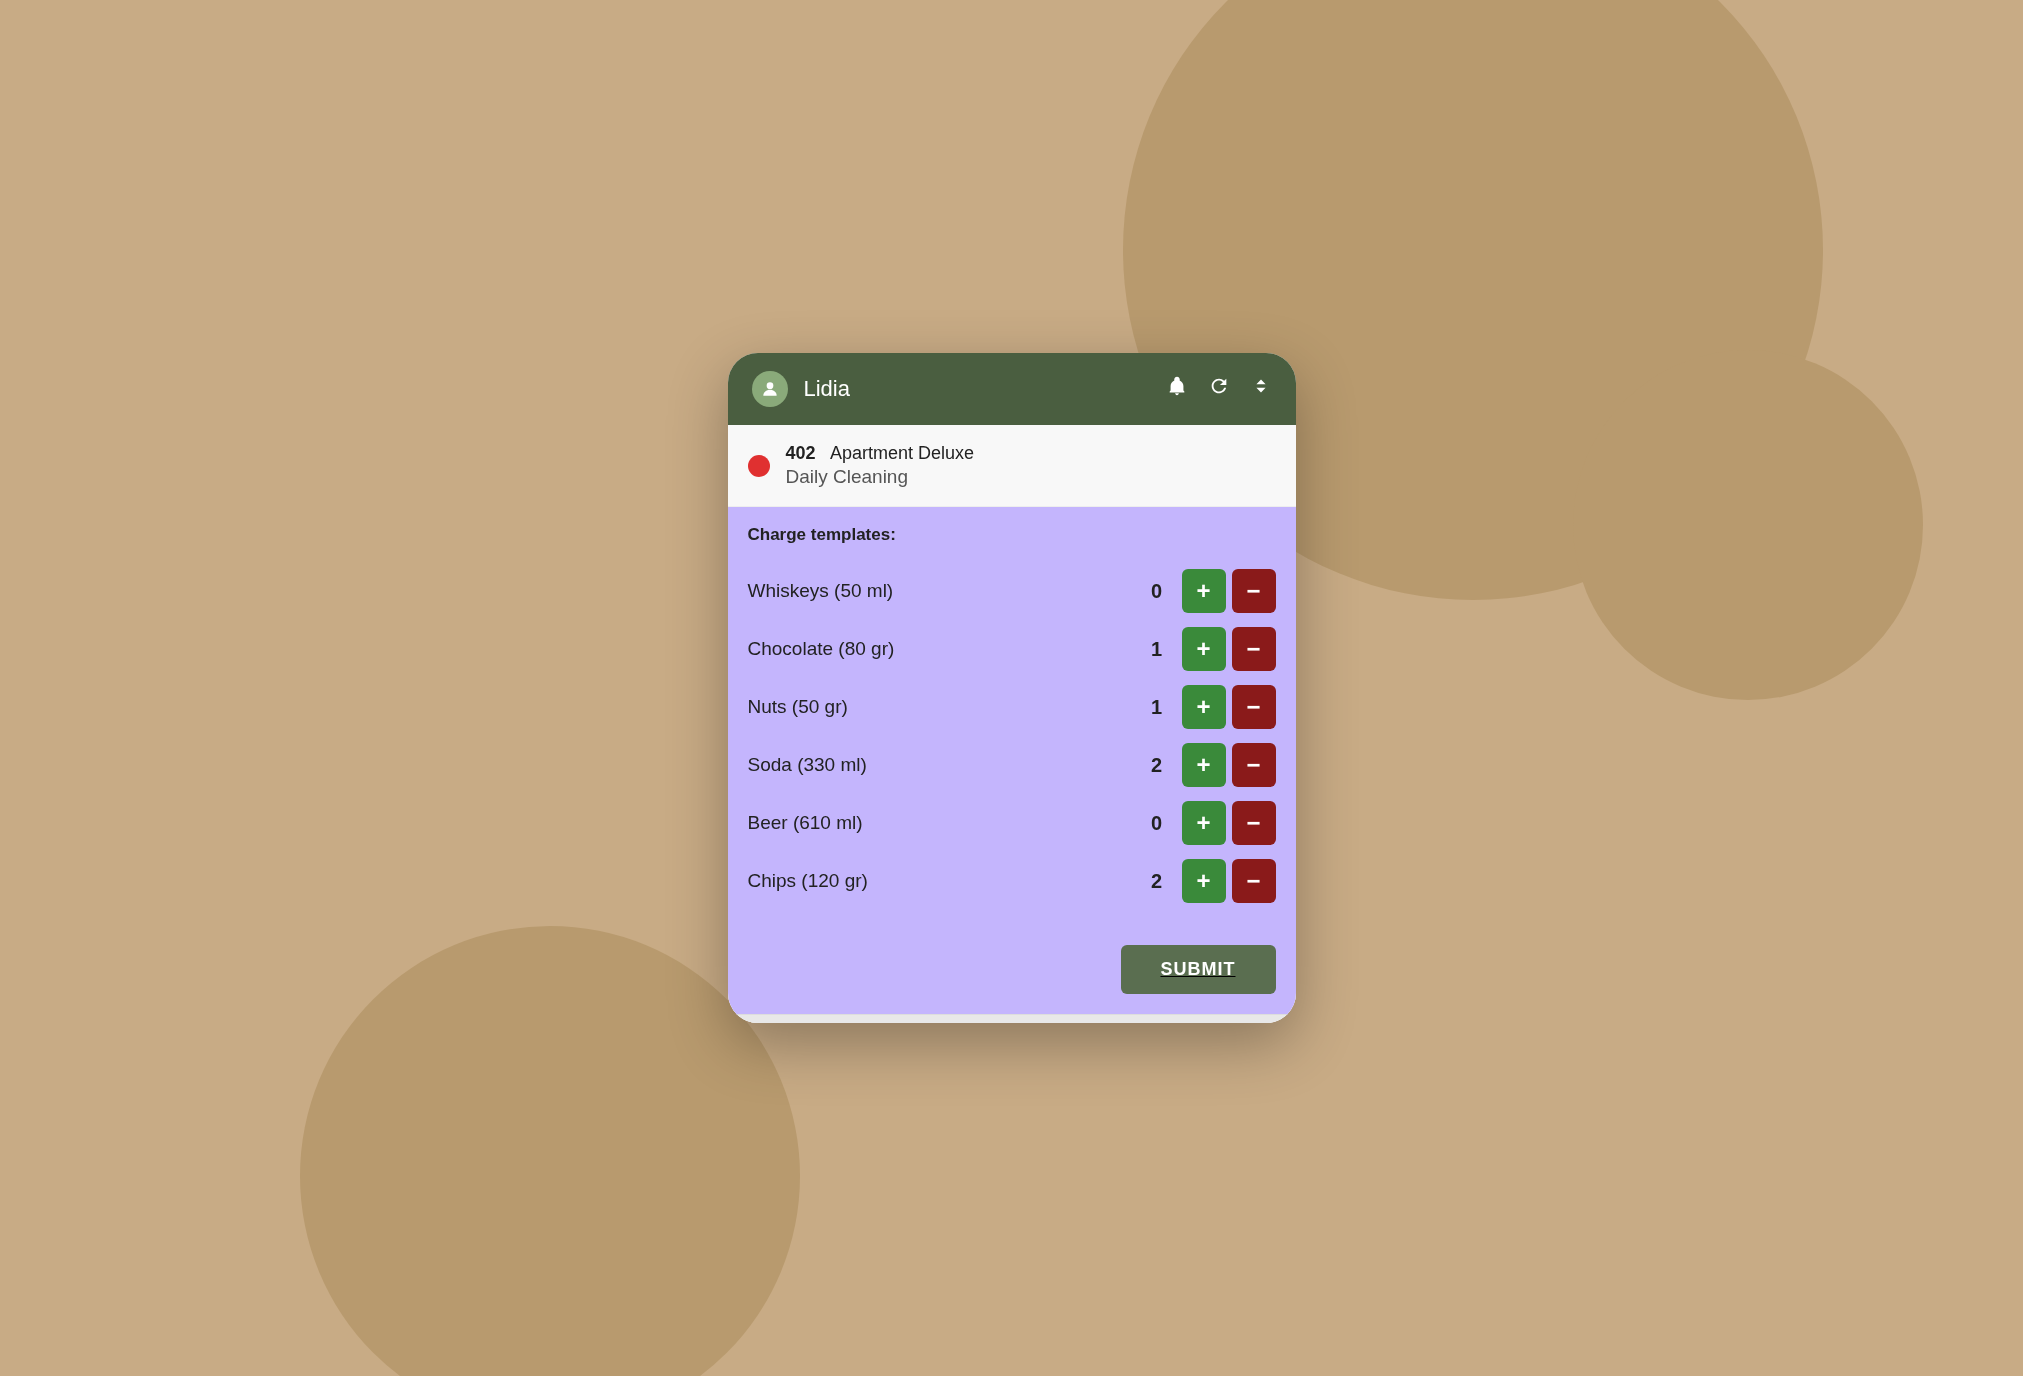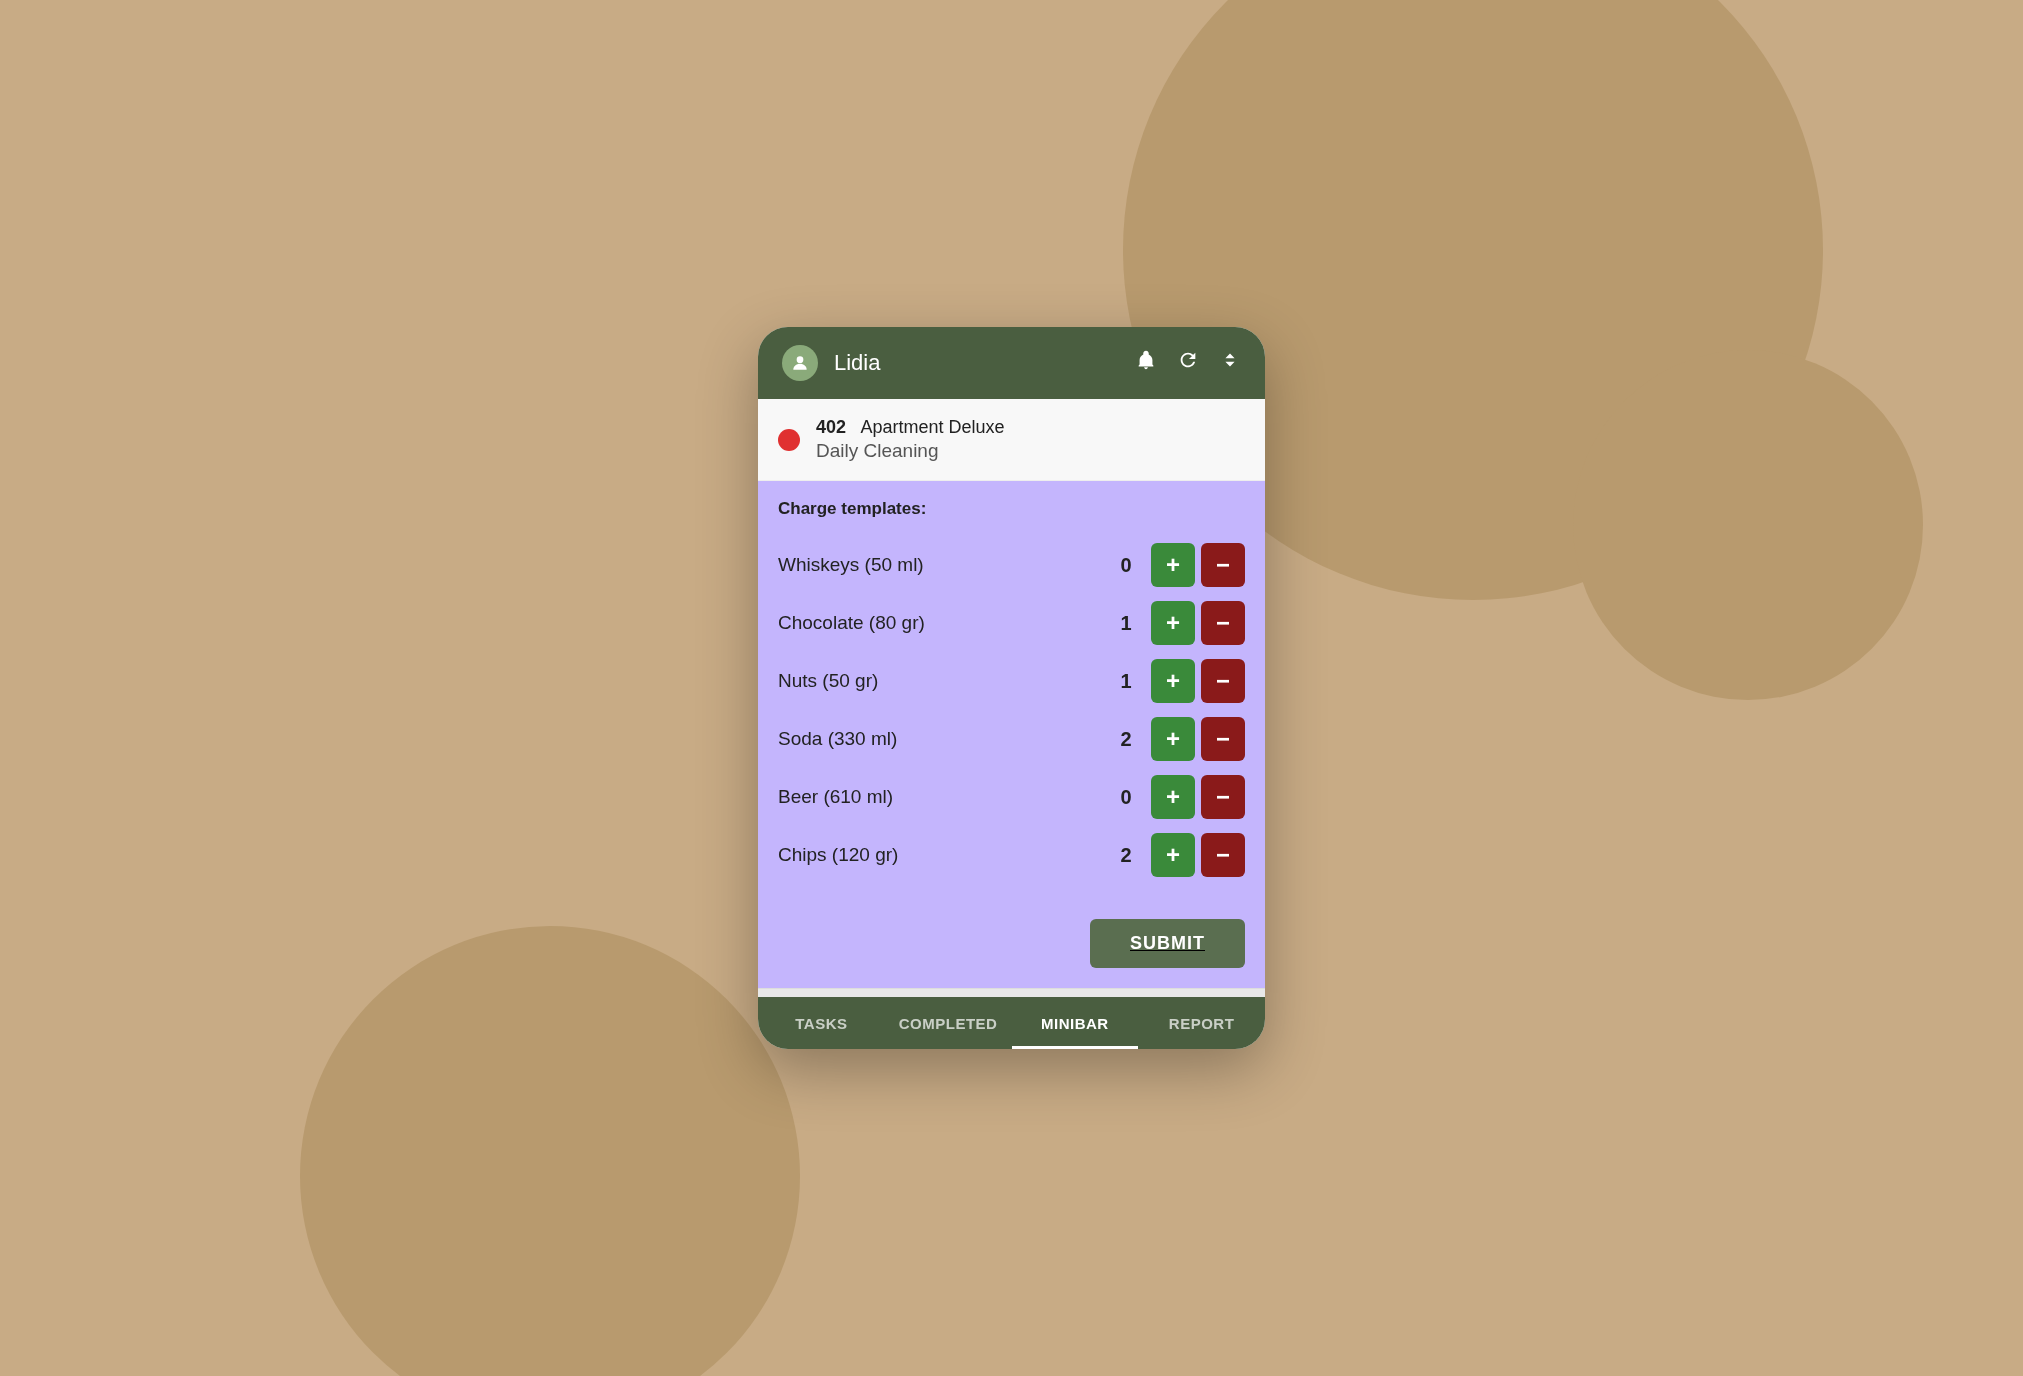--- a/index.html
+++ b/index.html
@@ -41,21 +41,21 @@
       height: 350px;
       background: #b89a6e;
       border-radius: 50%;
       top: 350px;
       right: 100px;
     }
 
     
     .phone {
       position: relative;
-      width: 507px;
+      width: 568px;
       background: #f5f5f5;
       border-radius: 30px;
       box-shadow: 0 20px 60px rgba(0,0,0,0.3);
       overflow: hidden;
       display: flex;
       flex-direction: column;
       z-index: 10;
     }
 
     
@@ -343,20 +343,14 @@
       <div class="submit-row">
         <button class="btn-submit">SUBMIT</button>
       </div>
     </div>
 
     <div class="card-gap"></div>
 
 
   </div>
 
-  <div class="bottom-nav">
-    <div class="nav-item">TASKS</div>
-    <div class="nav-item">COMPLETED</div>
-    <div class="nav-item active">MINIBAR</div>
-    <div class="nav-item">REPORT</div>
-  </div>
 
 </div>
 
 </body></html>

